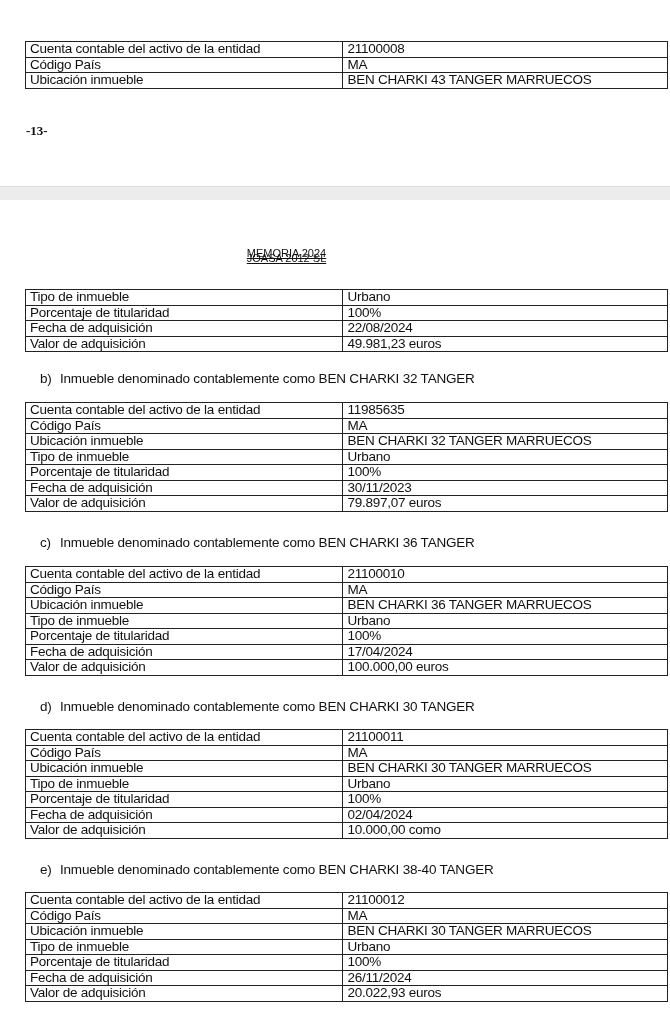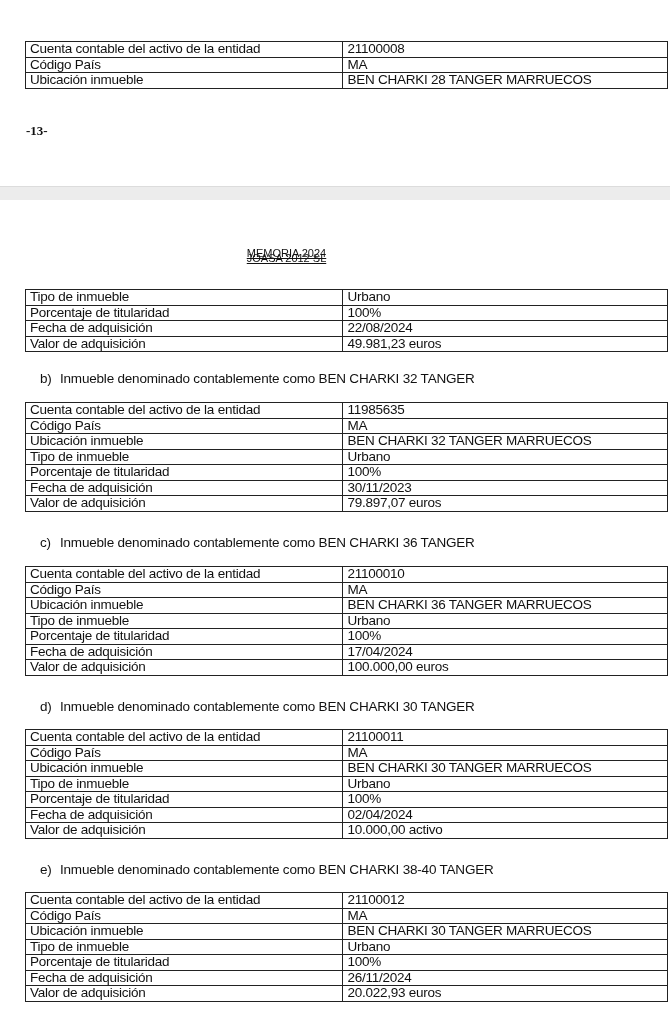--- a/index.html
+++ b/index.html
@@ -50,21 +50,21 @@
         <tr>
           <td class="k">Cuenta contable del activo de la entidad</td>
           <td class="v">21100008</td>
         </tr>
         <tr>
           <td class="k">Código País</td>
           <td class="v">MA</td>
         </tr>
         <tr>
           <td class="k">Ubicación inmueble</td>
-          <td class="v">BEN CHARKI 28 TANGER MARRUECOS</td>
+          <td class="v">BEN CHARKI 43 TANGER MARRUECOS</td>
         </tr>
       </tbody>
   </table>
   <div class="pagenum">-13-</div>
 </div>
 
 <div class="page-gap"></div>
 
 <div class="page page-bottom"></div>
 
@@ -181,21 +181,21 @@
         <tr>
           <td class="k">Porcentaje de titularidad</td>
           <td class="v">100%</td>
         </tr>
         <tr>
           <td class="k">Fecha de adquisición</td>
           <td class="v">02/04/2024</td>
         </tr>
         <tr>
           <td class="k">Valor de adquisición</td>
-          <td class="v">10.000,00 activo</td>
+          <td class="v">10.000,00 como</td>
         </tr>
       </tbody>
     </table>
     <div class="heading" style="top: 862px;"><span class="letter">e)</span><span>Inmueble denominado contablemente como BEN CHARKI 38-40 TANGER</span></div>
     <table class="prop" style="top: 892px;">
       <tbody>
         <tr>
           <td class="k">Cuenta contable del activo de la entidad</td>
           <td class="v">21100012</td>
         </tr>

